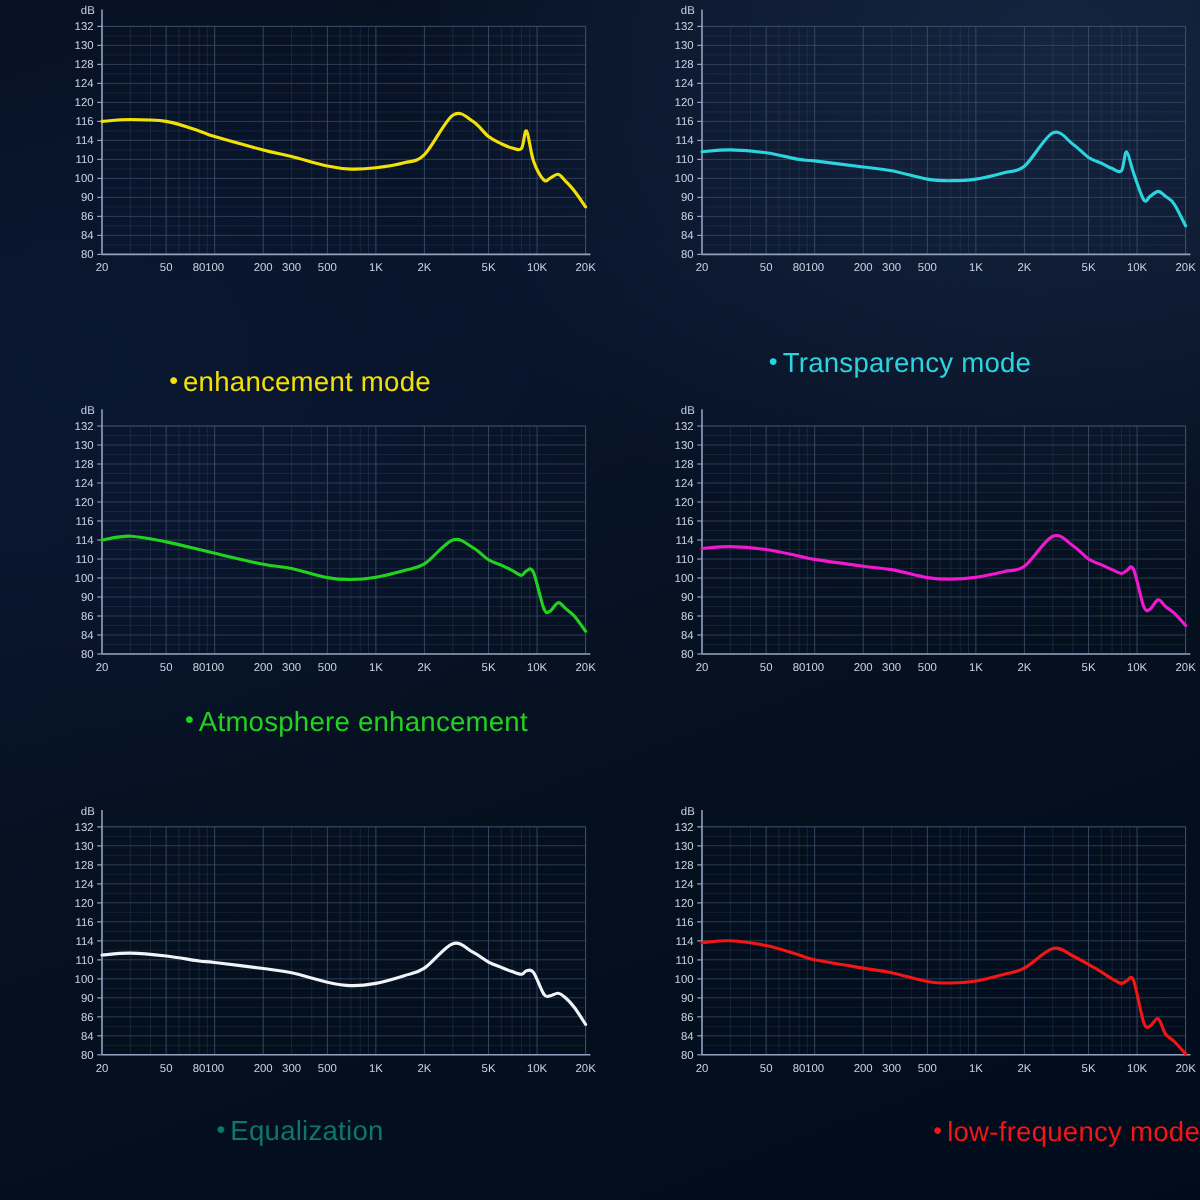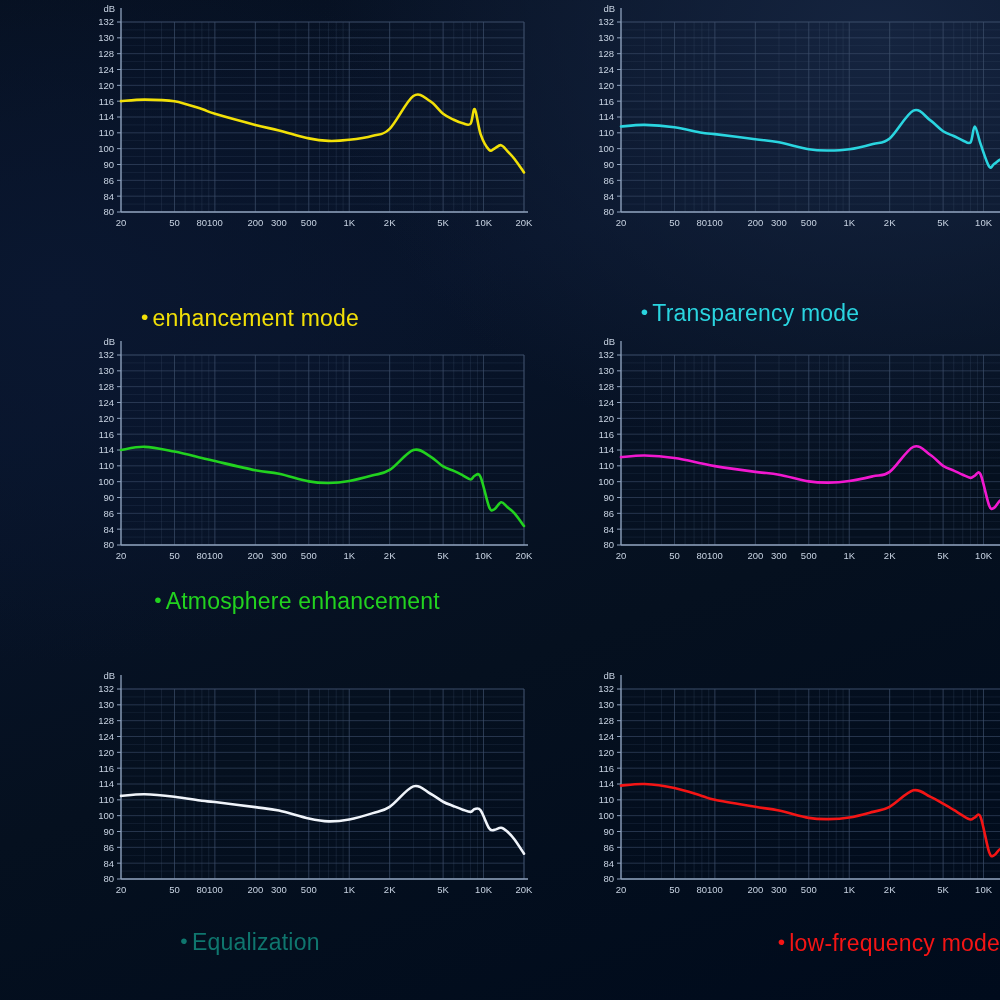--- a/index.html
+++ b/index.html
@@ -12,30 +12,30 @@
     font-family:"Liberation Sans", sans-serif;
     overflow:hidden;
   }
   .grid-page{
     position:relative;width:1000px;height:1000px;
     display:grid;
     grid-template-columns:1fr 1fr;
     grid-template-rows:1fr 1fr 1fr;
   }
   .panel{position:relative;}
-  .chart-wrap{position:absolute;left:0;top:0;width:100%;height:100%;padding-left:36px;}
+  .chart-wrap{position:absolute;left:0;top:0;width:100%;height:100%;}
   .chart-svg{display:block;}
   .caption{
     position:absolute;left:0;width:100%;text-align:center;
     font-size:23px;letter-spacing:.2px;white-space:nowrap;
   }
   .bullet{font-size:21px;line-height:1;vertical-align:2px;margin-right:4px;}
   
   .p0 .caption{top:305px;}
-  .p1 .caption{top:300px;}
+  .p1 .caption{top:289px;}
   .p2 .caption{top:255px;margin-left:47px;}
   .p3 .caption{top:258px;}
   .p4 .caption{top:262px;}
   .p5 .caption{top:263px;}
 </style>
 </head>
 <body>
 
 <div class="grid-page">
   <div class="panel p0">

